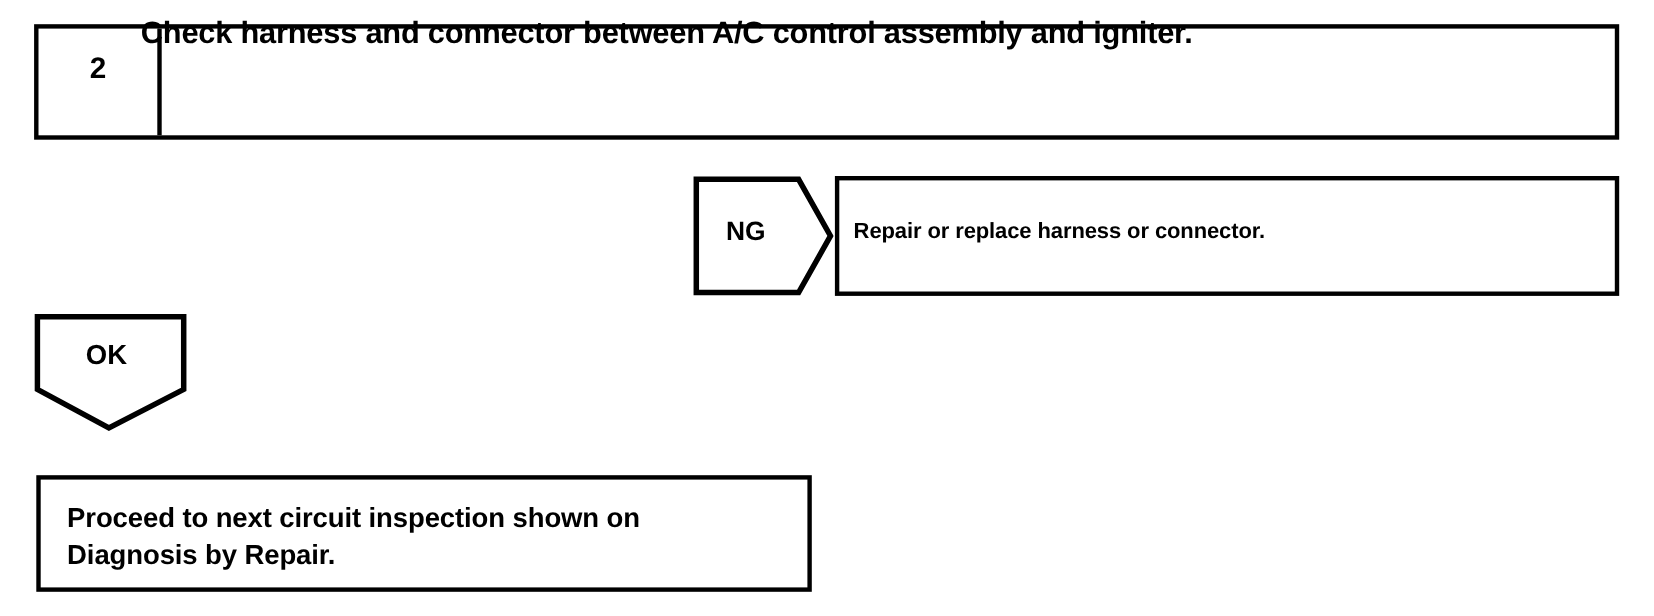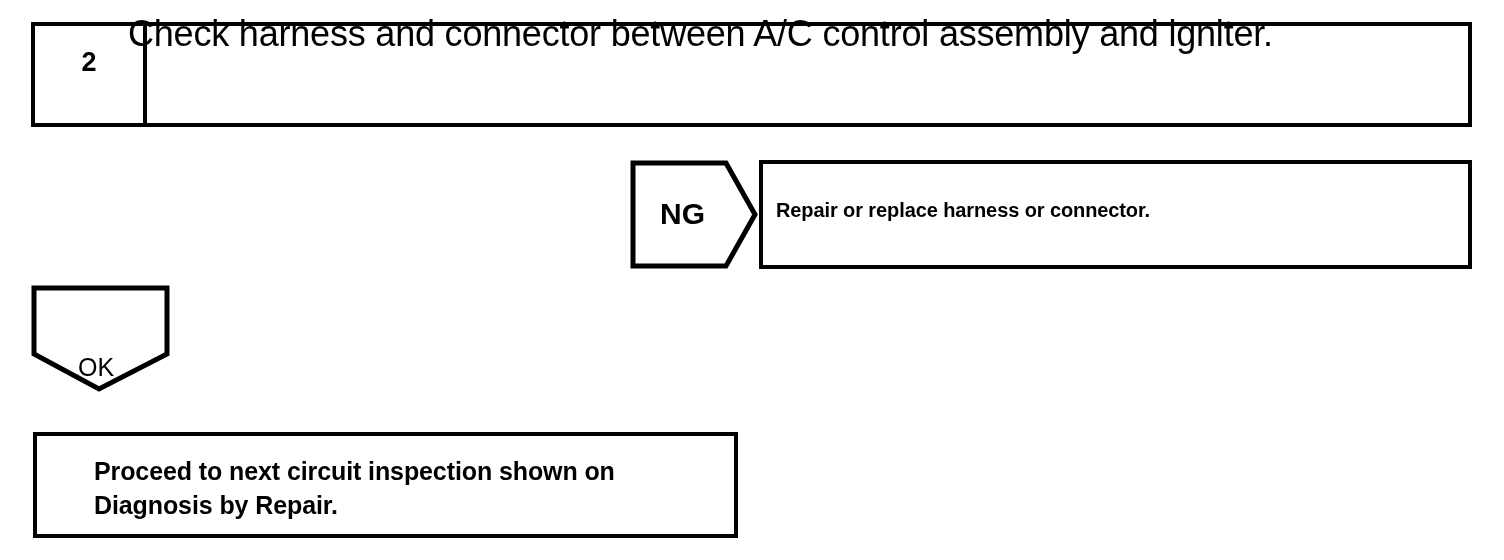--- a/index.html
+++ b/index.html
@@ -52,41 +52,41 @@
     font-size: 27px;
     font-weight: bold;
     letter-spacing: 0px;
     line-height: 1;
     transform: translateY(-12px);
   }
   .step-title {
     position: absolute;
     left: 128px;
     top: 16px;
-    font-size: 36px;
-    font-weight: normal;
+    font-size: 28px;
+    font-weight: bold;
     letter-spacing: -0.2px;
     white-space: nowrap;
     line-height: 1;
   }
 
   
   .ng-arrow {
     position: absolute;
     left: 630px;
     top: 160px;
     width: 128px;
     height: 109px;
   }
   .ng-arrow svg { display: block; }
   .ng-label {
     position: absolute;
     left: 660px;
     top: 199px;
-    font-size: 30px;
+    font-size: 24px;
     font-weight: bold;
     letter-spacing: 0px;
     line-height: 1;
   }
 
   .repair-box {
     position: absolute;
     left: 759px;
     top: 160px;
     width: 713px;
@@ -113,24 +113,23 @@
     top: 285px;
     width: 139px;
     height: 107px;
   }
   .ok-arrow svg { display: block; }
   .ok-label {
     position: absolute;
     left: 78px;
     top: 311px;
     font-size: 25px;
-    font-weight: normal;
+    font-weight: bold;
     letter-spacing: 0px;
     line-height: 1;
-    margin-top: 44px;
   }
 
   
   .proceed-box {
     position: absolute;
     left: 33px;
     top: 432px;
     width: 705px;
     height: 106px;
     box-sizing: border-box;
@@ -139,21 +138,20 @@
   }
   .proceed-text {
     position: absolute;
     left: 61px;
     top: 454px;
     font-size: 25px;
     font-weight: bold;
     letter-spacing: -0.1px;
     line-height: 34px;
     white-space: nowrap;
-    margin-left: 33px;
   }
   .proceed-line { display: block; }
 </style>
 </head>
 <body>
 
 <div class="canvas">
 
   <div class="step-box">
     <div class="step-number-cell">

